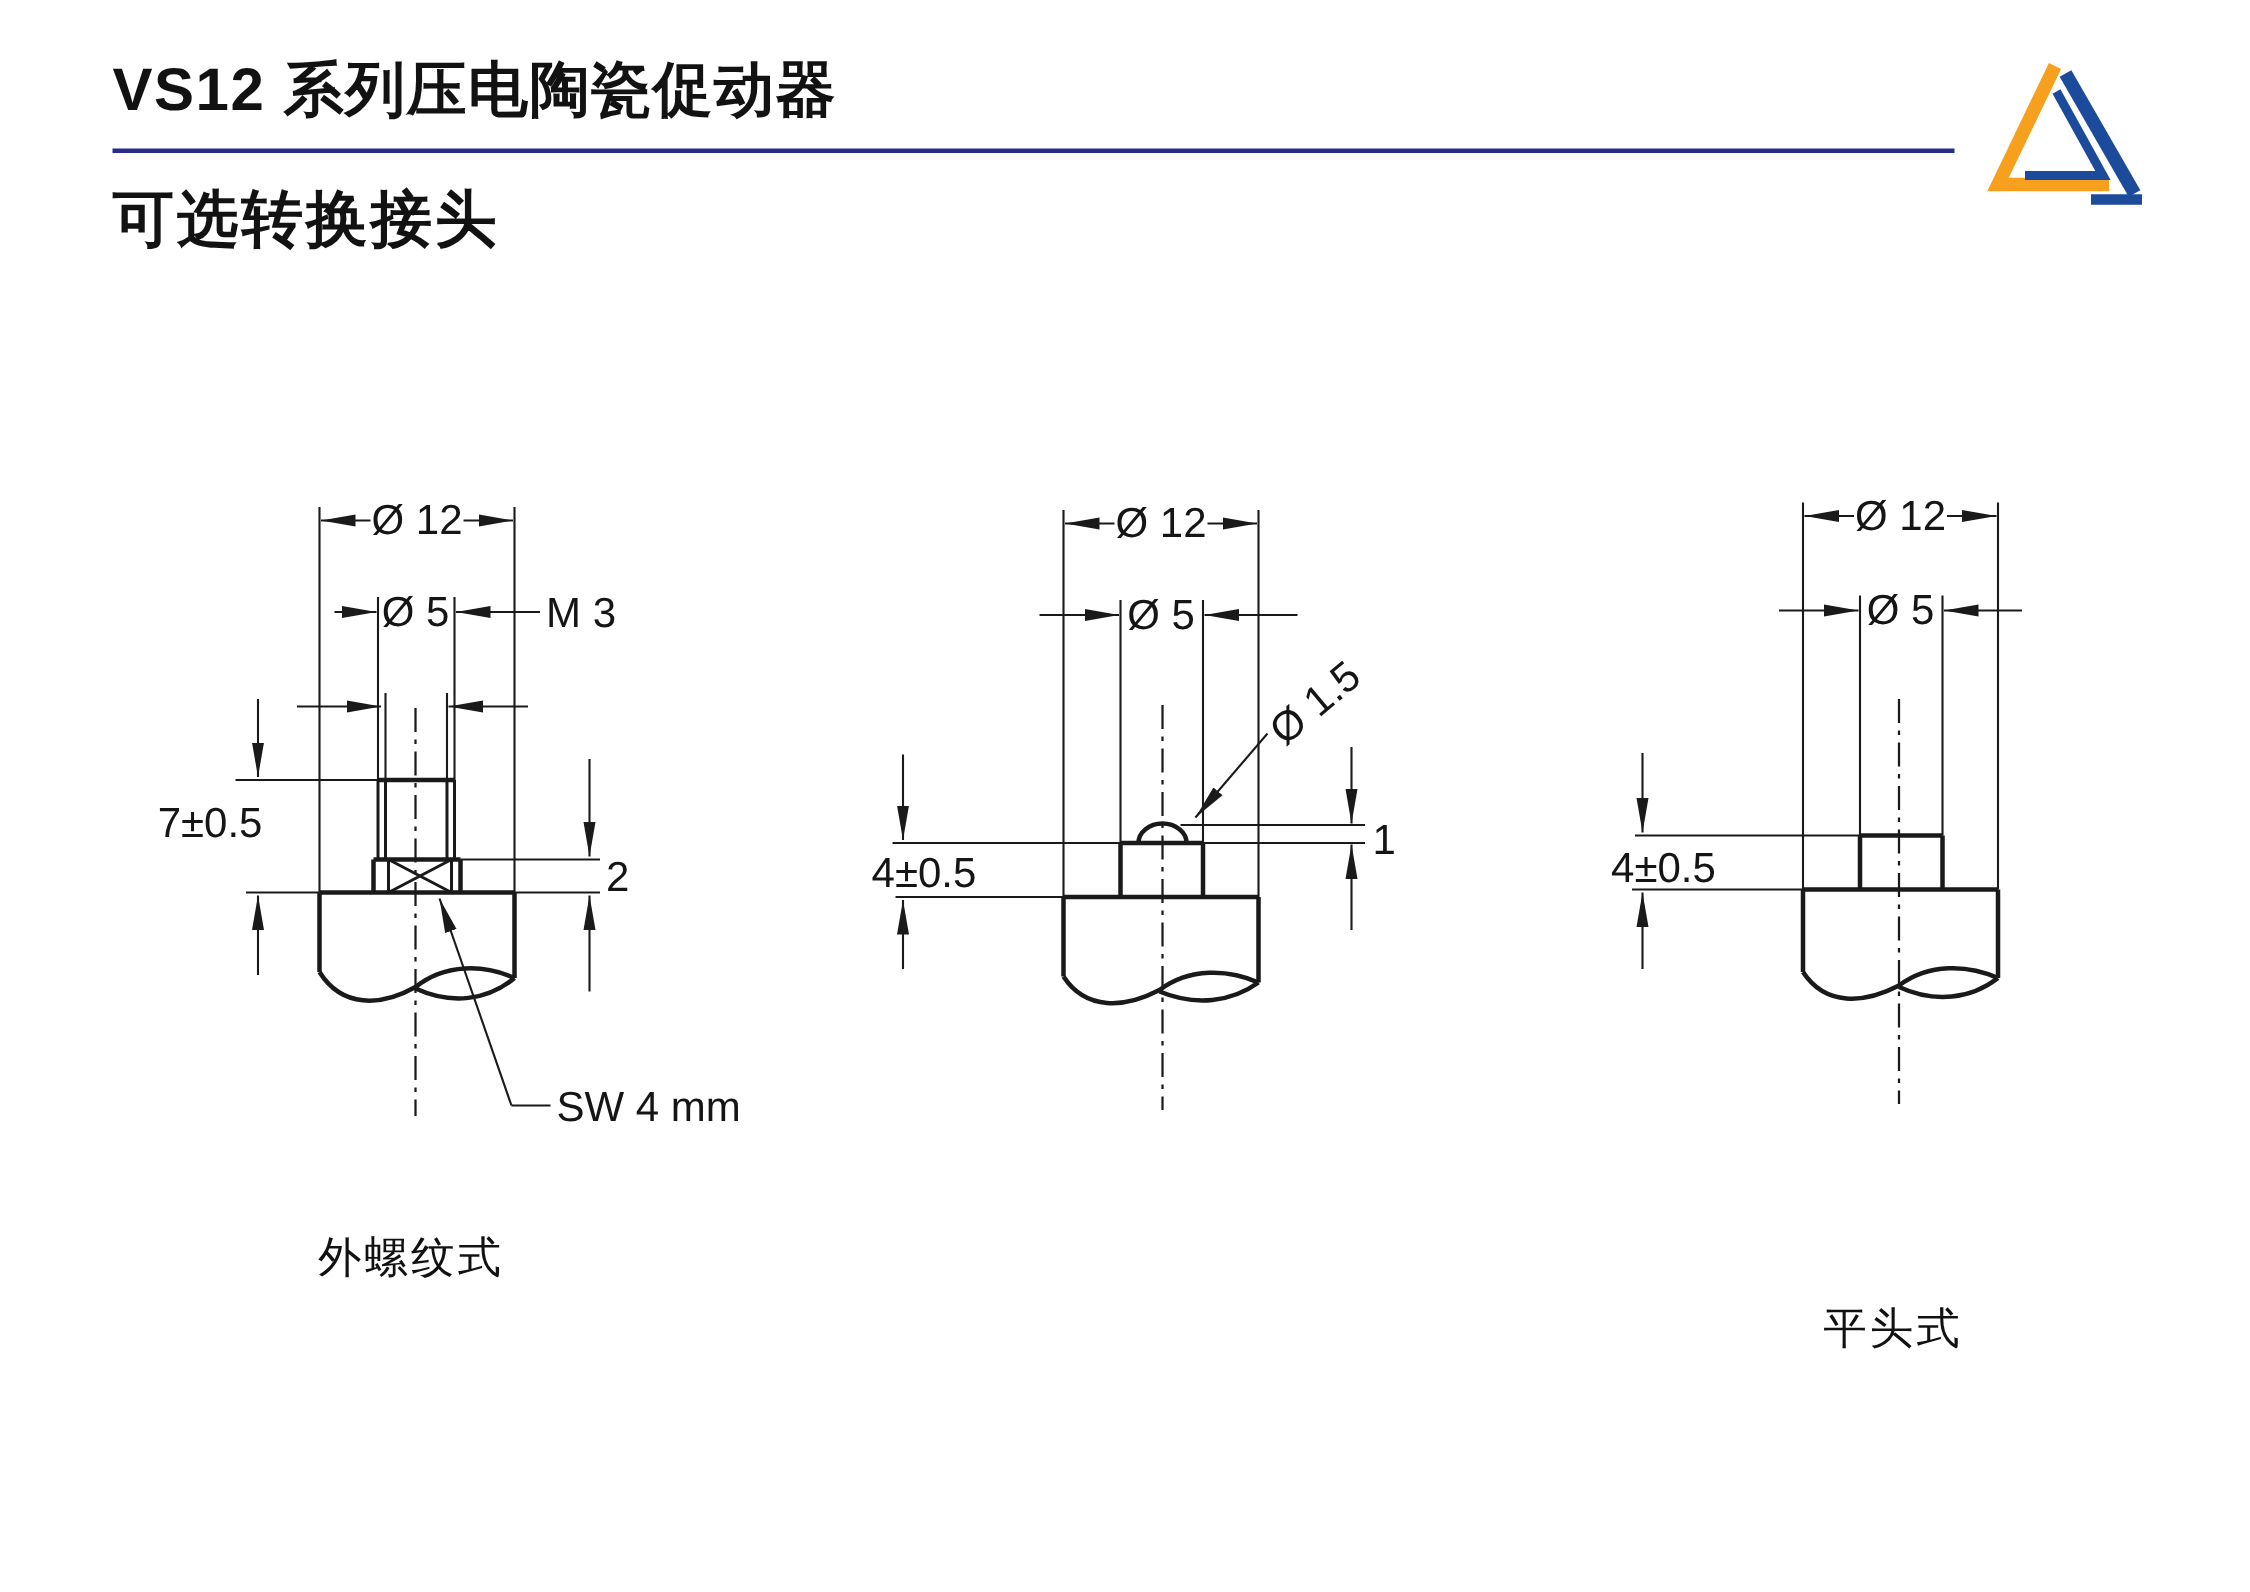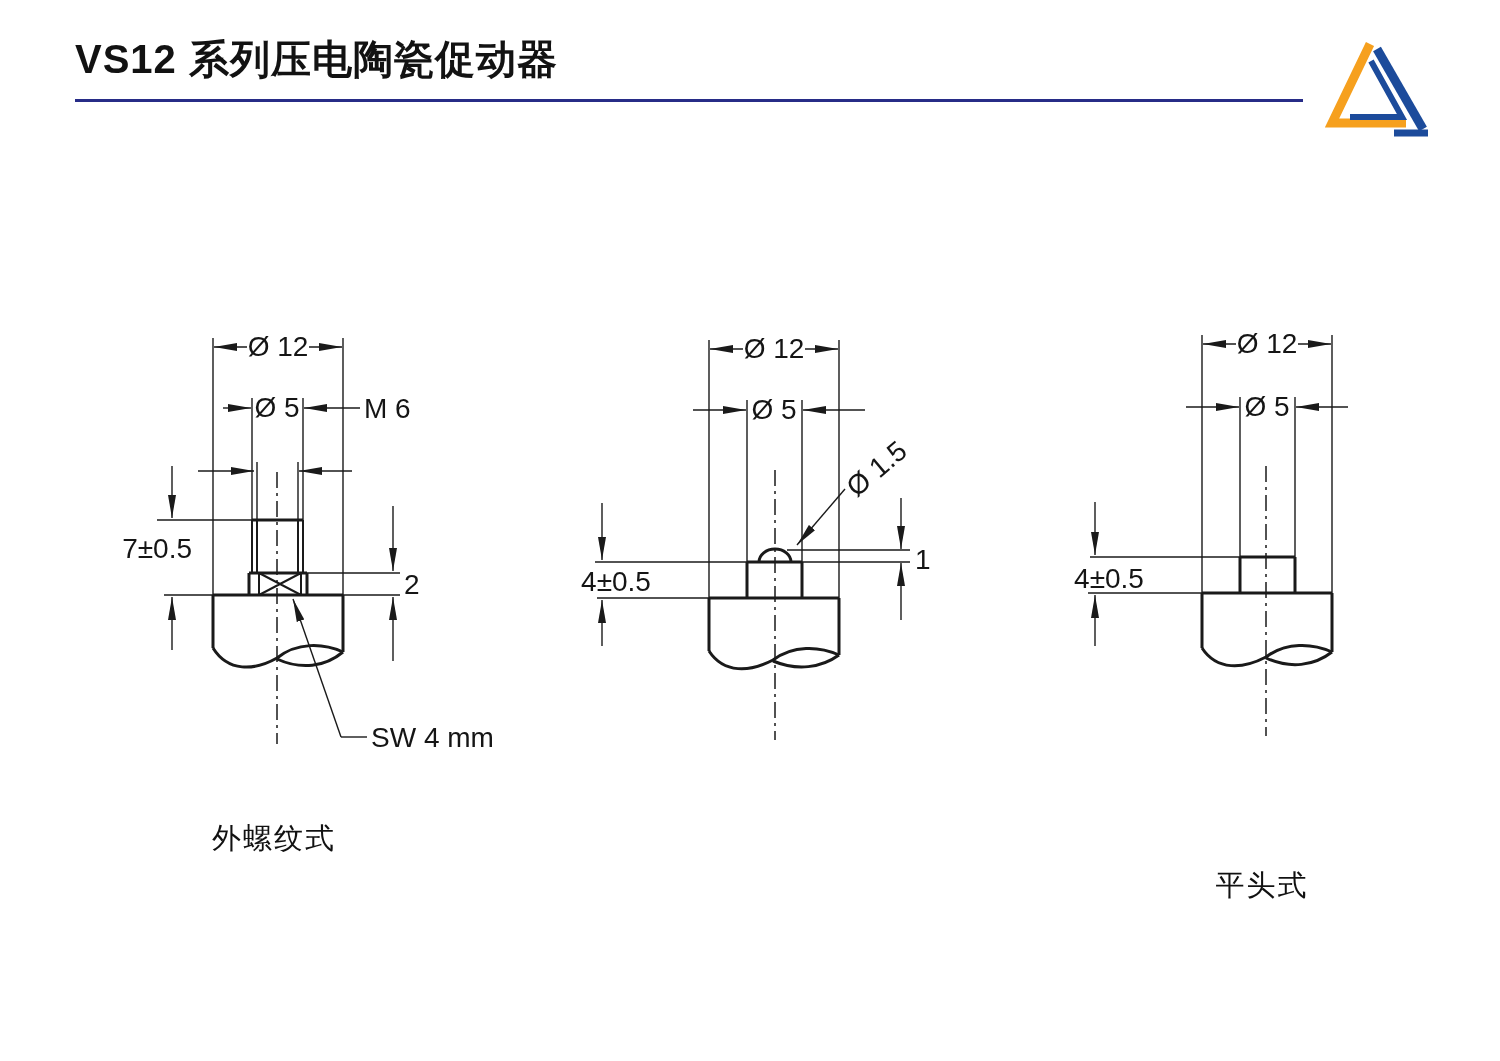--- a/index.html
+++ b/index.html
@@ -22,20 +22,21 @@
   .thick{stroke:#1a1a1a;stroke-width:3;fill:none;}
   .cline{stroke:#1a1a1a;stroke-width:1.5;fill:none;stroke-dasharray:16 5 3 5;}
 </style>
 </head>
 <body>
 
 <div id="page">
 
   <div id="title" class="abs">VS12 系列压电陶瓷促动器</div>
   <div id="rule" class="abs"></div>
+  <div id="subtitle" class="abs">可选转换接头</div>
 
   <div id="logo" class="abs">
     <svg width="124" height="108" viewBox="0 0 124 108">
       <polyline points="52,8 14,87 88,87" fill="none" stroke-width="9" stroke="#F6A01E"></polyline>
       <polyline points="59,13 105,93" fill="none" stroke-width="9" stroke="#1C4B9B"></polyline>
       <polyline points="110,97 76,97" fill="none" stroke-width="7" stroke="#1C4B9B"></polyline>
       <polyline points="53,25 84,81 32,81" fill="none" stroke-width="6" stroke="#1C4B9B"></polyline>
     </svg>
   </div>
 
@@ -109,25 +110,25 @@
       <path class="thin" d="M1088,593 H1202"></path>
       <path class="cline" d="M1266,466 V736"></path>
       <path class="thick" d="M1240,557 H1295 M1240,557 V593 M1295,557 V593"></path>
       <path class="thick" d="M1202,593 H1332 M1202,593 V648 M1332,593 V652"></path>
       <path class="thick" d="M1202,648 C1217,671 1243,669 1266,657 M1266,657 C1286,642 1312,643 1332,652 M1266,658 C1290,669 1314,666 1332,652"></path>
     </g>
   </svg>
 
   <div class="dim ctr" style="left:228px;top:331px;width:100px;">Ø 12</div>
   <div class="dim ctr" style="left:227px;top:392px;width:100px;">Ø 5</div>
-  <div class="dim" style="left:364px;top:393px;">M 6</div>
-  <div class="dim rgt" style="left:100px;top:533px;width:92px;">7±0.5</div>
+  <div class="dim" style="left:364px;top:393px;">M 3</div>
+  <div class="dim rgt" style="left:83px;top:533px;width:92px;">7±0.5</div>
   <div class="dim" style="left:404px;top:569px;">2</div>
   <div class="dim" style="left:371px;top:722px;text-align:center;">SW 4 mm</div>
-  <div class="dlabel" style="left:176px;top:819px;width:160px;text-align:right;">外螺纹式</div>
+  <div class="dlabel" style="left:194px;top:819px;width:160px;">外螺纹式</div>
 
   <div class="dim ctr" style="left:724px;top:333px;width:100px;">Ø 12</div>
   <div class="dim ctr" style="left:724px;top:394px;width:100px;">Ø 5</div>
   <div class="dim ctr rot" style="left:827px;top:453px;width:100px;">Ø 1.5</div>
   <div class="dim ctr" style="left:572px;top:566px;width:88px;">4±0.5</div>
   <div class="dim" style="left:915px;top:544px;">1</div>
 
   <div class="dim ctr" style="left:1217px;top:328px;width:100px;">Ø 12</div>
   <div class="dim ctr" style="left:1217px;top:391px;width:100px;">Ø 5</div>
   <div class="dim ctr" style="left:1065px;top:563px;width:88px;">4±0.5</div>

